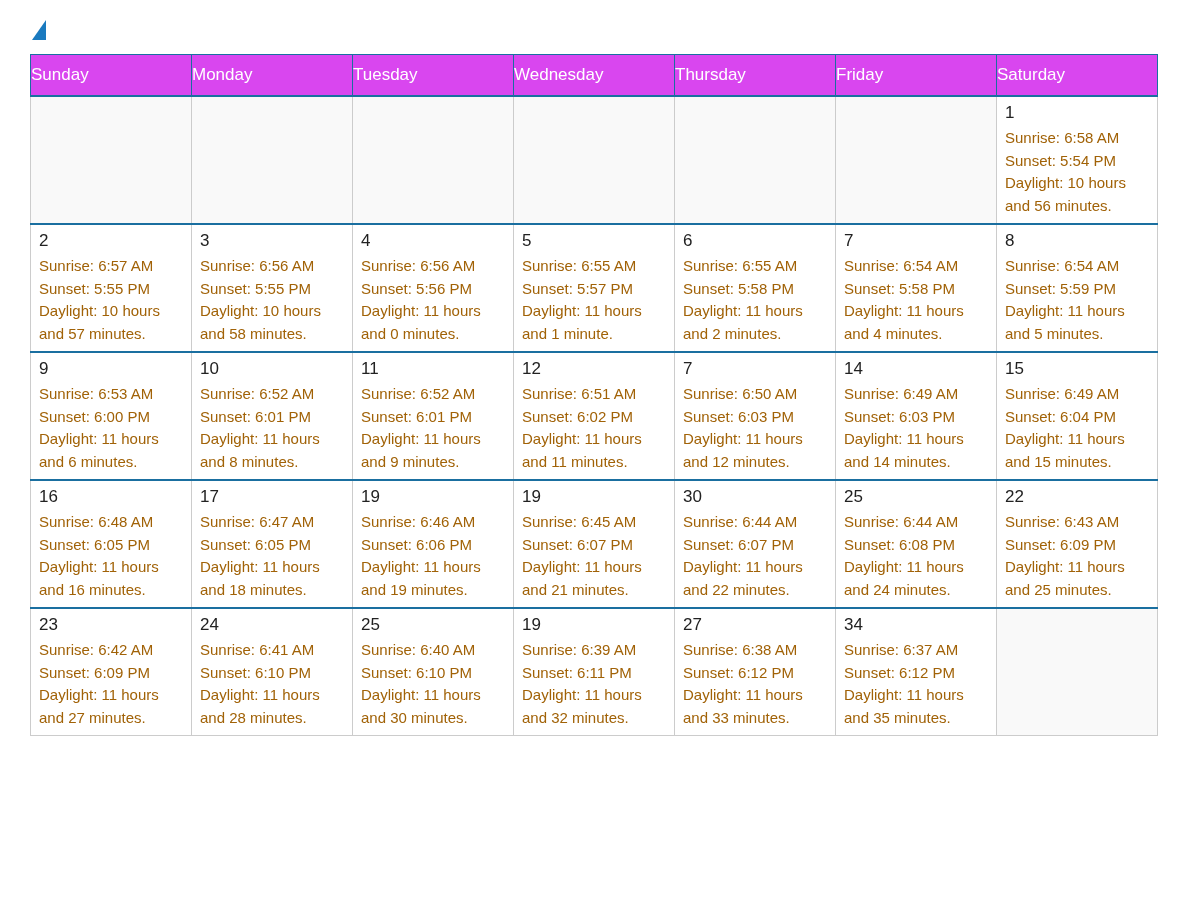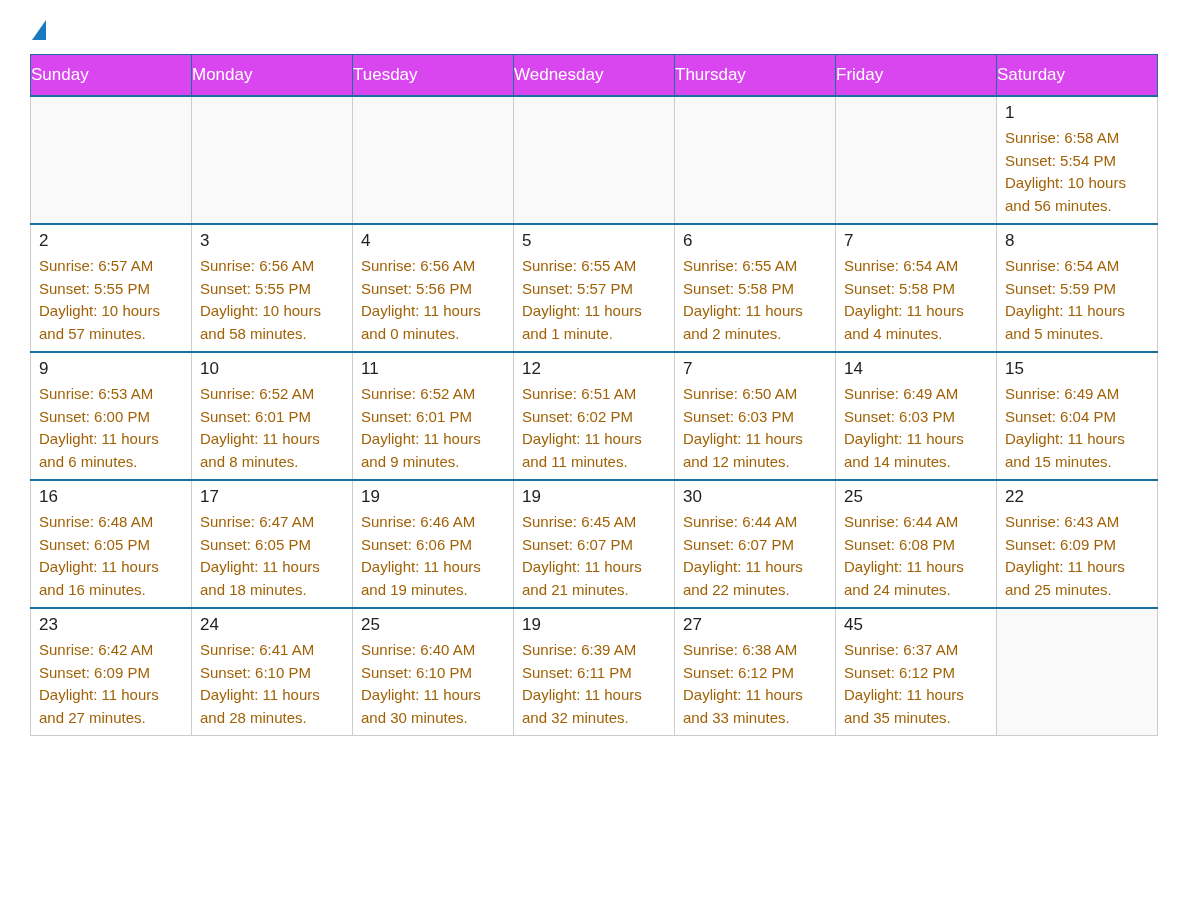--- a/index.html
+++ b/index.html
@@ -244,19 +244,19 @@
         </td>
         <td>
           <div class="day-number">19</div>
           <div class="day-info">Sunrise: 6:39 AM<br>Sunset: 6:11 PM<br>Daylight: 11 hours and 32 minutes.</div>
         </td>
         <td>
           <div class="day-number">27</div>
           <div class="day-info">Sunrise: 6:38 AM<br>Sunset: 6:12 PM<br>Daylight: 11 hours and 33 minutes.</div>
         </td>
         <td>
-          <div class="day-number">45</div>
+          <div class="day-number">34</div>
           <div class="day-info">Sunrise: 6:37 AM<br>Sunset: 6:12 PM<br>Daylight: 11 hours and 35 minutes.</div>
         </td>
         <td class="empty-cell"></td>
       </tr>
     </tbody>
 </table>
 
 </body></html>

